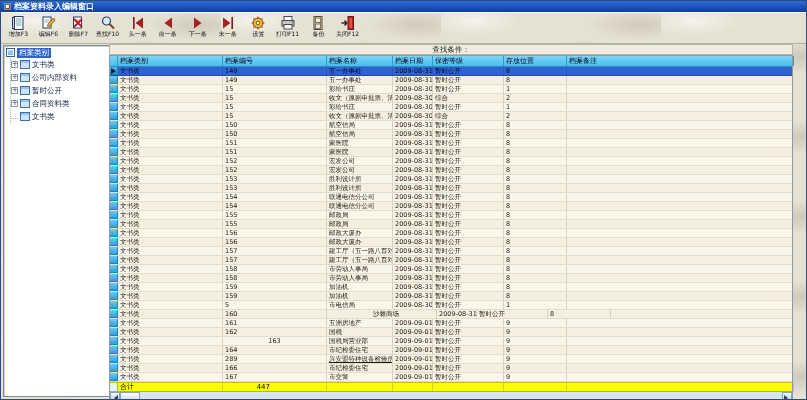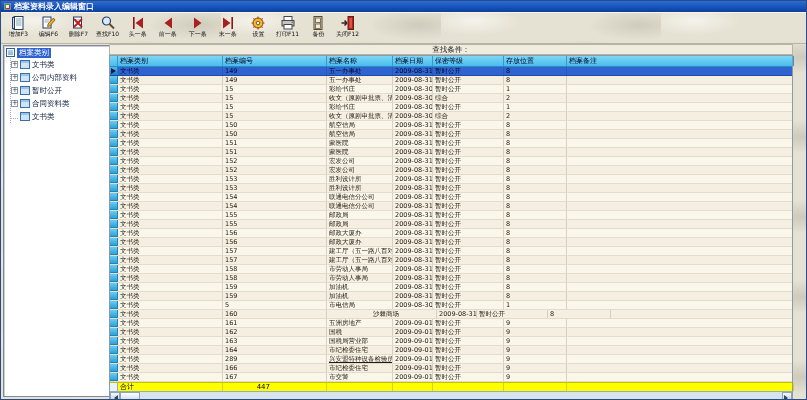--- a/index.html
+++ b/index.html
@@ -573,21 +573,21 @@
               <span class="g-cell" style="width: 104px;">162</span>
               <span class="g-cell" style="width: 66px;">国税</span>
               <span class="g-cell" style="width: 40px;">2009-09-01</span>
               <span class="g-cell" style="width: 71px;">暂时公开</span>
               <span class="g-cell" style="width: 63px;">9</span>
               <span class="g-cell" style="width: 227px;"></span>
             </div>
             <div class="g-row">
               <span class="ind-cell"></span>
               <span class="g-cell" style="width: 105px;">文书类</span>
-              <span class="g-cell" style="width: 104px;">163</span>
+              <span class="g-cell" style="width: 104px; text-align: center;">163</span>
               <span class="g-cell" style="width: 66px;">国税局营业部</span>
               <span class="g-cell" style="width: 40px;">2009-09-01</span>
               <span class="g-cell" style="width: 71px;">暂时公开</span>
               <span class="g-cell" style="width: 63px;">9</span>
               <span class="g-cell" style="width: 227px;"></span>
             </div>
             <div class="g-row">
               <span class="ind-cell"></span>
               <span class="g-cell" style="width: 105px;">文书类</span>
               <span class="g-cell" style="width: 104px;">164</span>

